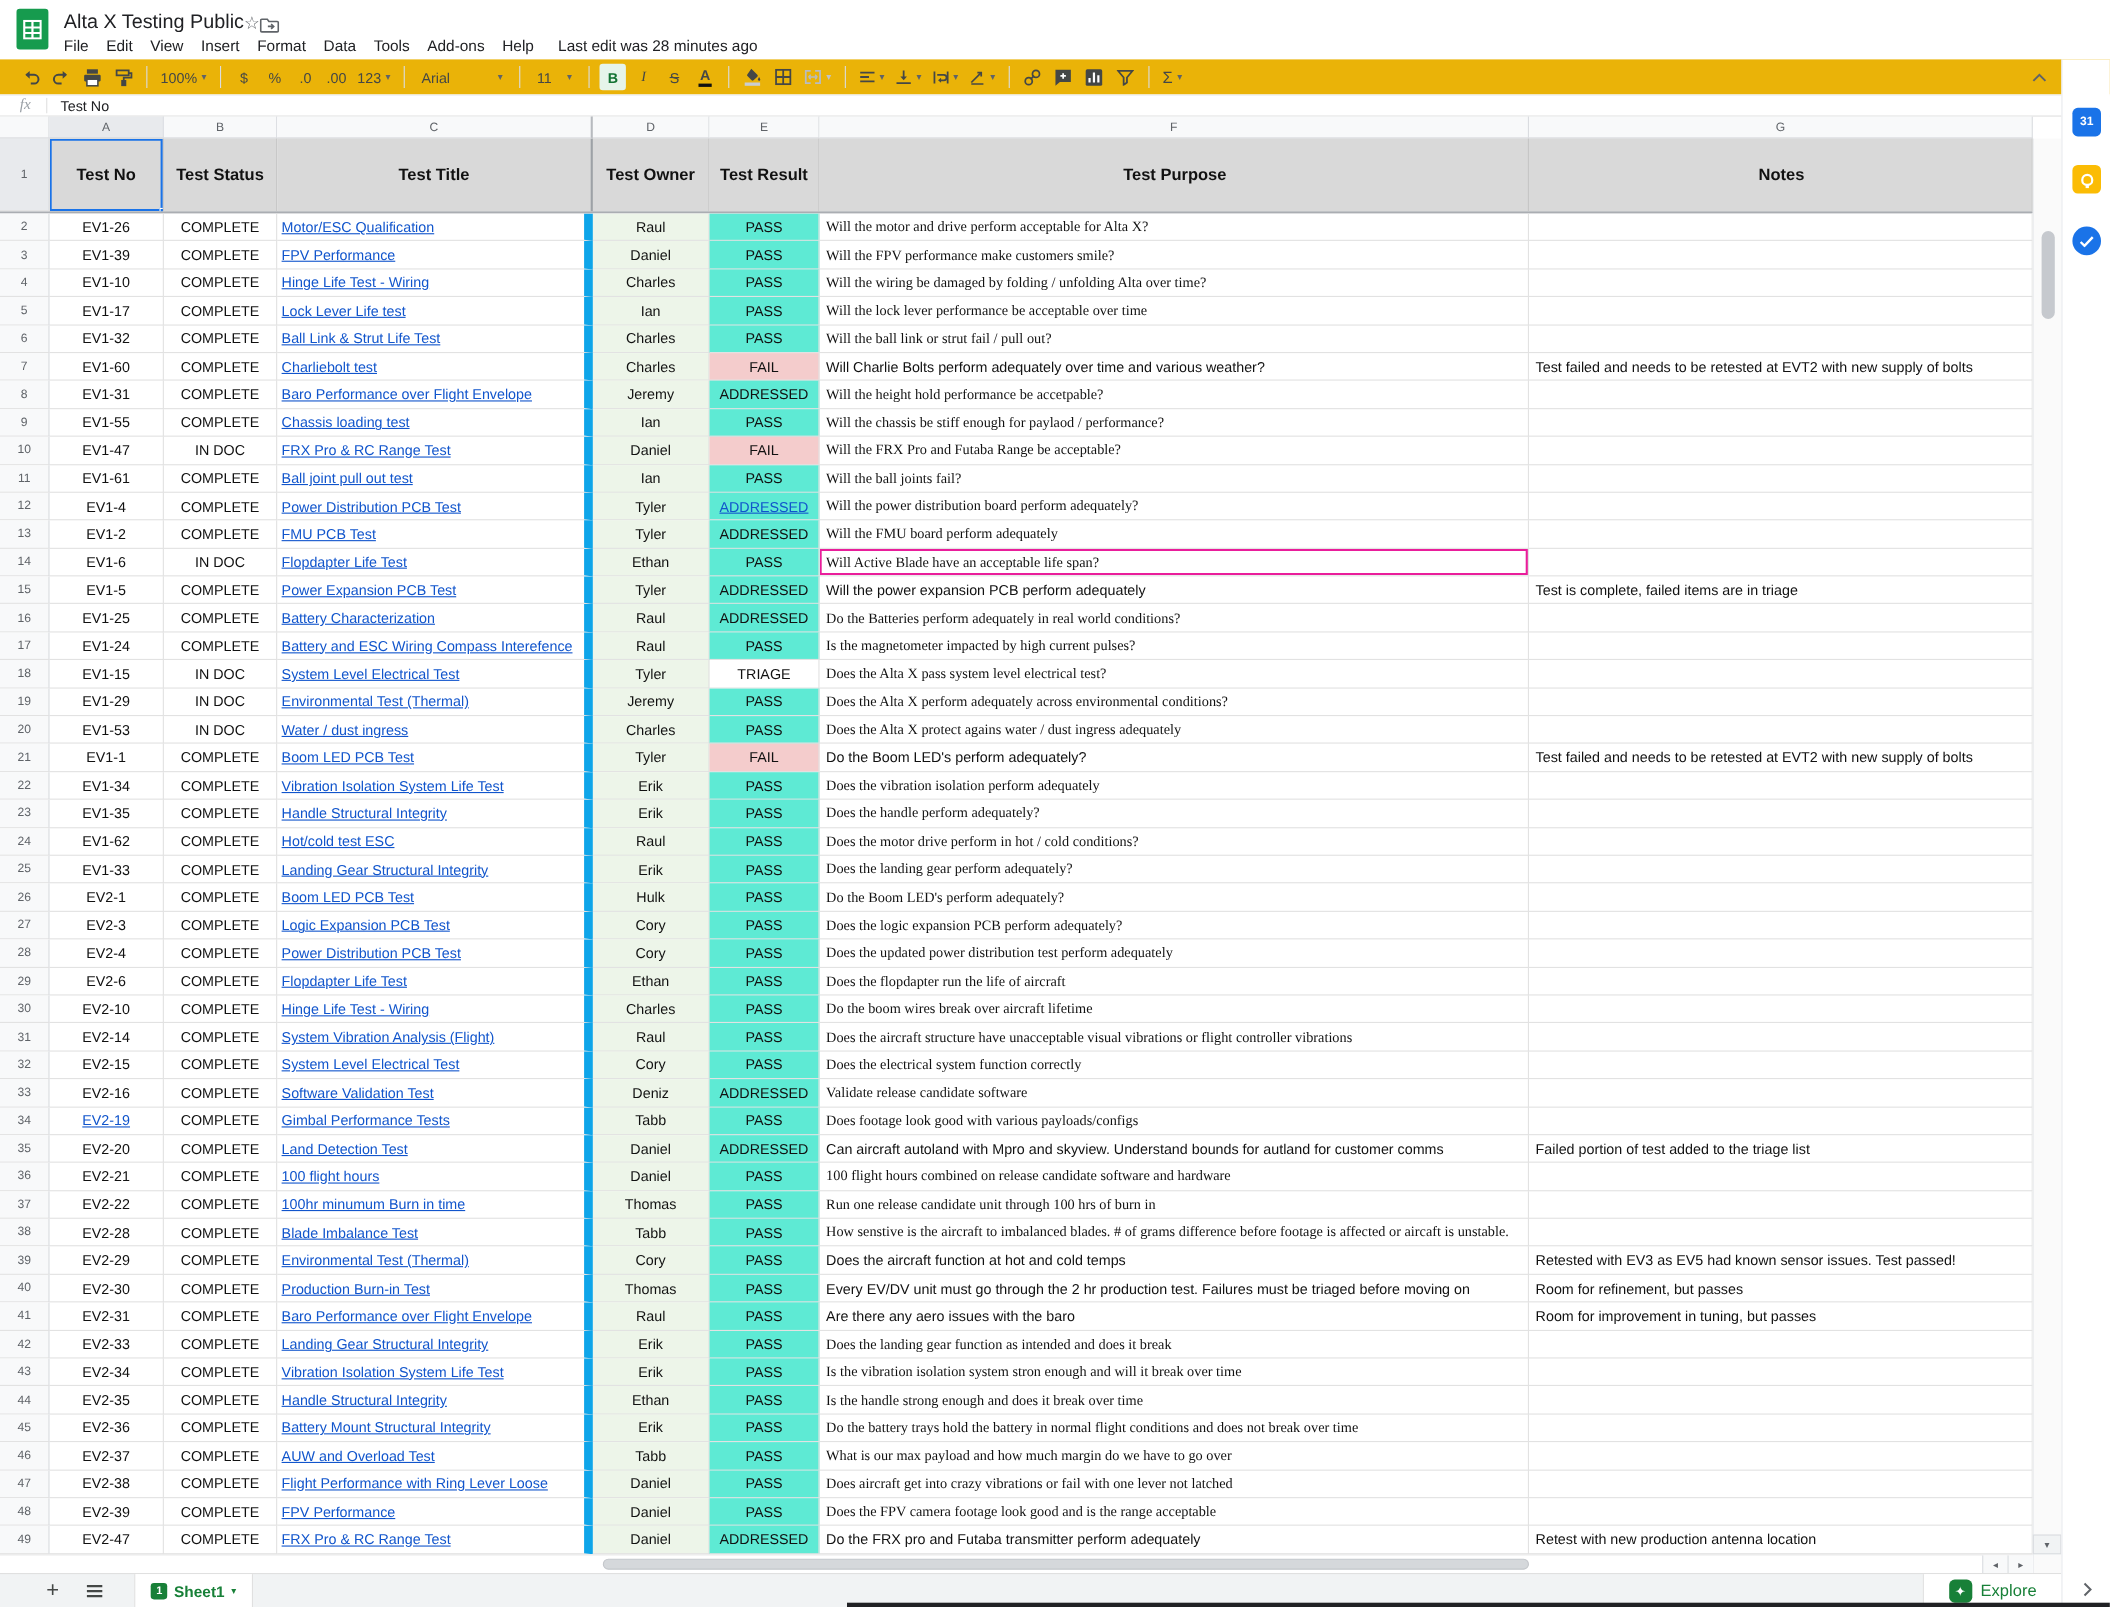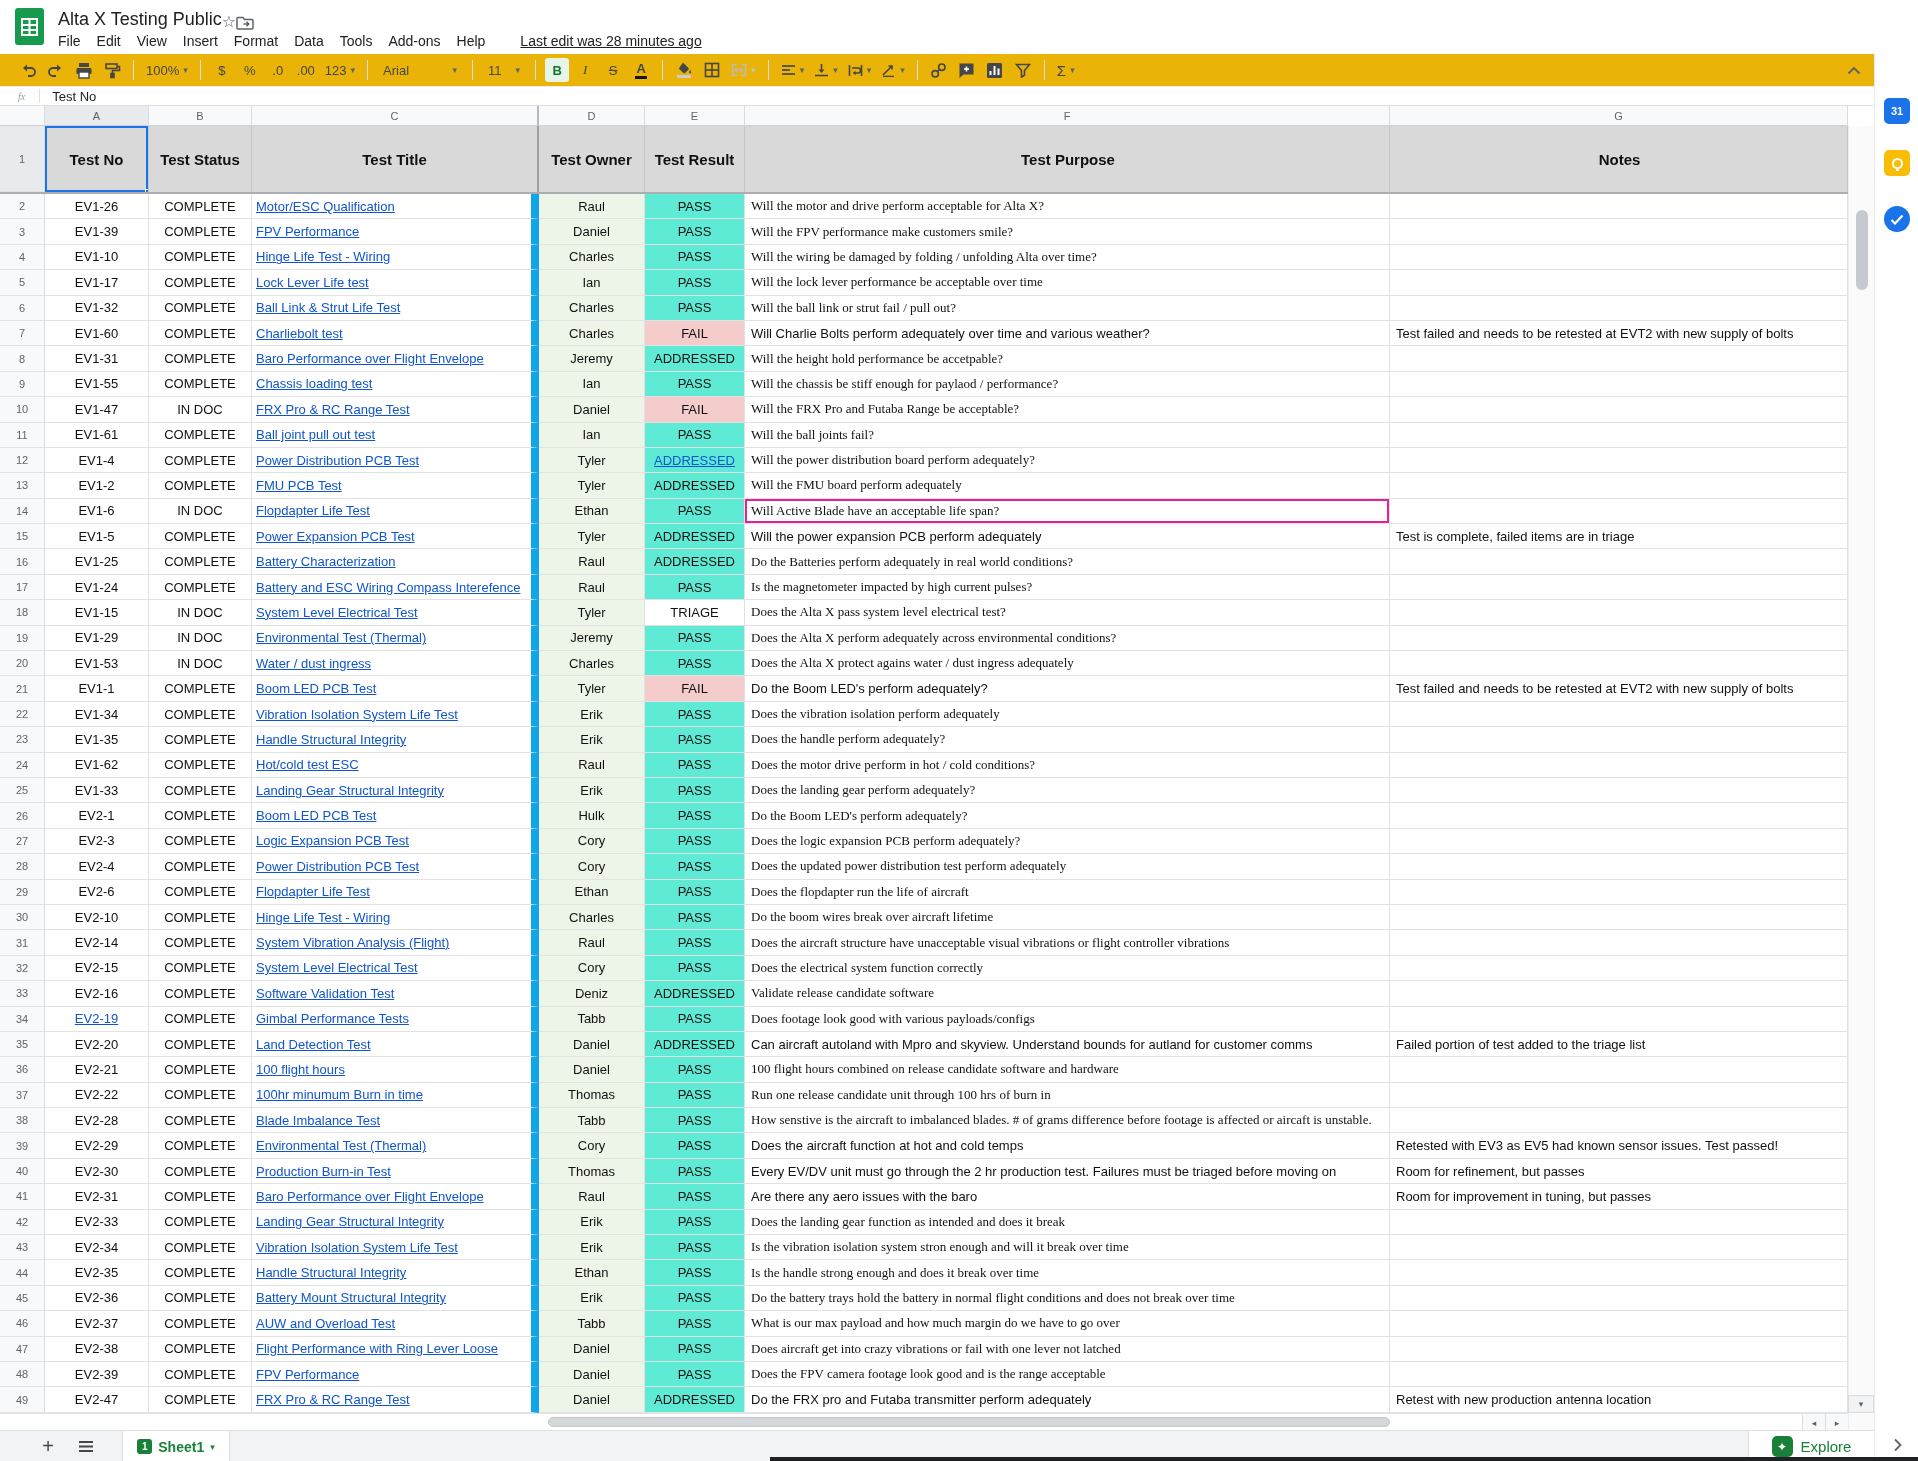--- a/index.html
+++ b/index.html
@@ -7,21 +7,21 @@
     font-family:"Liberation Sans","DejaVu Sans",sans-serif; }
   
   #titlebar { position:absolute; left:0; top:0; width:1918px; height:54px; background:#fff; }
   #logo { position:absolute; left:15px; top:8px; width:29px; height:37px; background:#169b4e; border-radius:3px; }
   #logo svg { position:absolute; left:6px; top:10px; }
   #title-row { position:absolute; left:58px; top:6px; height:24px; display:flex; align-items:flex-end; }
   #doc-title { font-size:18px; color:#202124; }
   .tb-ic { color:#5f6368; font-size:16px; line-height:1; }
   #menubar { position:absolute; left:50px; top:30px; height:22px; display:flex; align-items:center; }
   #menubar span { font-size:14px; color:#202124; padding:2px 8px; border-radius:3px; }
-  #last-edit { font-size:13px; color:#80868b; text-decoration:underline; margin-left:19px; }
+  #last-edit { font-size:13px; color:#80868b; margin-left:6px; }
   #right-cluster { position:absolute; right:0; top:0; height:54px; }
   
   #toolbar { position:absolute; left:0; top:54px; width:1918px; height:32px; background:#eab308; display:flex; align-items:center; padding-left:14px; }
   .ti { height:24px; min-width:24px; display:flex; align-items:center; justify-content:center; border-radius:3px;
     color:#444746; font-size:13px; margin:0 2px; padding:0 3px; }
   .ti.txt { font-size:13px; color:#444746; }
   .sep { width:1px; height:20px; background:#dadce0; margin:0 7px; }
   .caret::after { content:"▾"; font-size:9px; color:#5f6368; margin-left:4px; }
   .caret.dim::after { color:#c0c3c7; }
   .ti.active { background:#e6f4ea; color:#137333; font-weight:bold; }
@@ -29,21 +29,21 @@
   .ti.italic { font-style:italic; font-family:"Liberation Serif",serif; }
   .ti.strike { text-decoration:line-through; }
   #font-box { width:86px; justify-content:space-between; padding:0 6px; }
   #size-box { width:44px; justify-content:space-between; padding:0 6px; }
   .A-ul { border-bottom:3px solid #111; line-height:14px; padding:0 1px; }
   .fill-bar { display:block; width:14px; height:3px; background:#c9cdd1; margin-top:1px; }
   #collapse-btn { position:absolute; left:1840px; top:4px; }
   
   #fxbar { position:absolute; left:0; top:86px; width:1918px; height:20px; background:#fff;
     border-top:1px solid #eceef0; border-bottom:1px solid #e0e0e0; display:flex; align-items:center; }
-  #fx-label { font-style:italic; font-size:10px; color:#9aa0a6; margin-left:18px; font-family:"Liberation Serif",serif; }
+  #fx-label { font-style:italic; font-size:14px; color:#9aa0a6; margin-left:18px; font-family:"Liberation Serif",serif; }
   #fx-div { width:1px; height:14px; background:#e0e0e0; margin:0 12px 0 14px; }
   #fx-value { font-size:13px; color:#202124; }
   
   #colheads { position:absolute; left:0; top:106px; width:1848px; height:20px; display:flex; }
   .ch { height:20px; background:#f8f9fa; border-right:1px solid #dadce0; border-bottom:1px solid #cfd2d6;
     display:flex; align-items:center; justify-content:center; font-size:11px; color:#5f6368; }
   .ch.corner { width:45px; }
   .ch.active { background:#e8eaed; }
   .row { display:flex; width:1848px; }
   .gut { width:45px; background:#f8f9fa; border-right:1px solid #dadce0; border-bottom:1px solid #e2e2e2;

